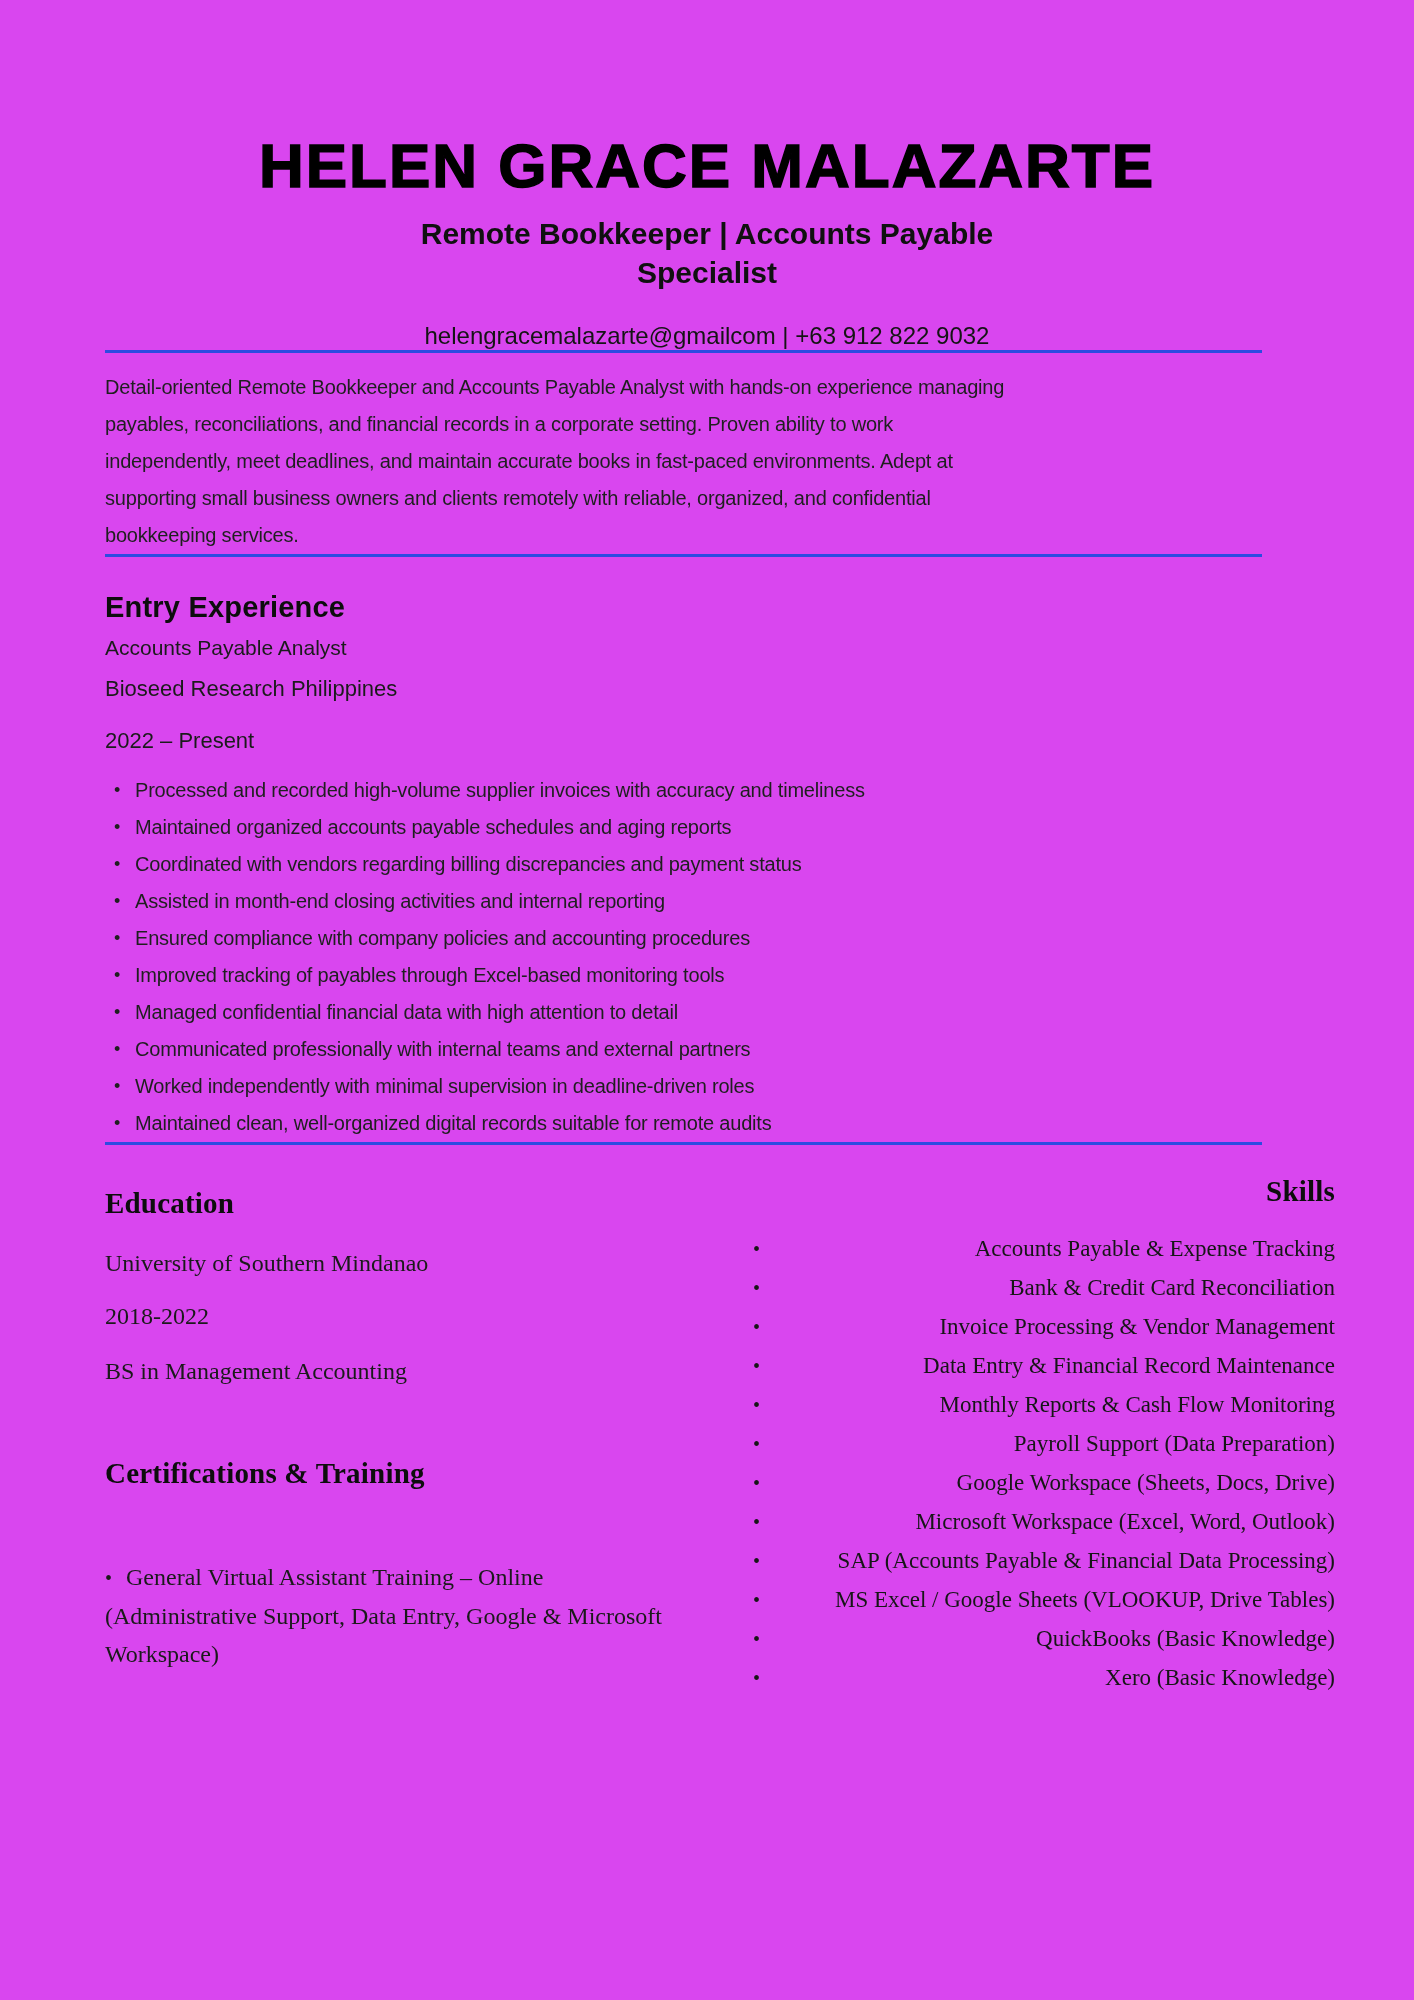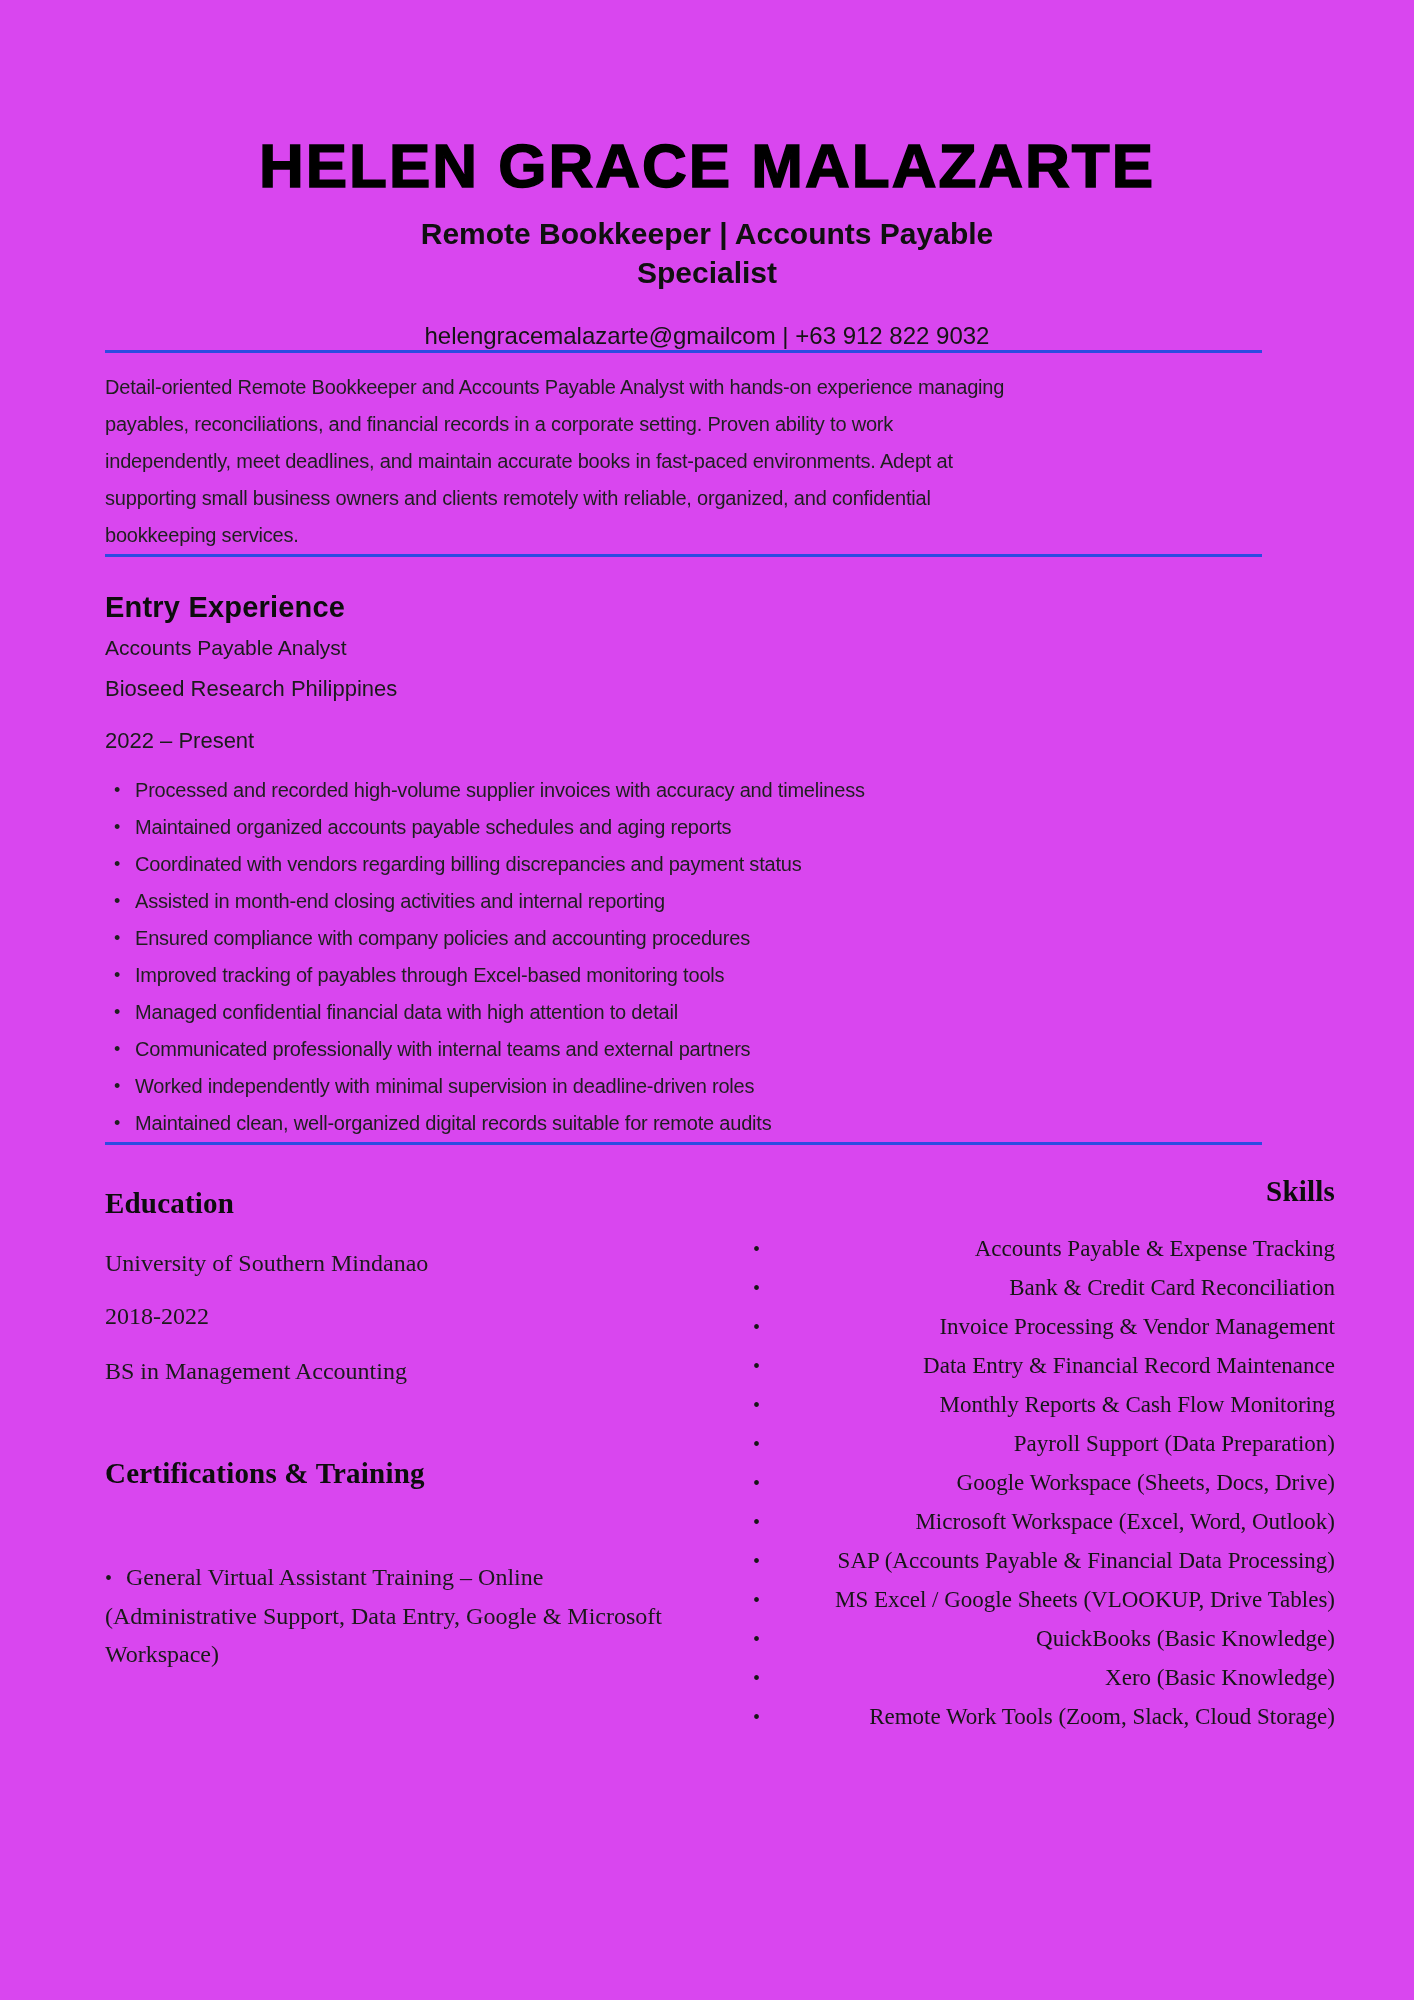--- a/index.html
+++ b/index.html
@@ -179,19 +179,18 @@
         <li>Invoice Processing &amp; Vendor Management</li>
         <li>Data Entry &amp; Financial Record Maintenance</li>
         <li>Monthly Reports &amp; Cash Flow Monitoring</li>
         <li>Payroll Support (Data Preparation)</li>
         <li>Google Workspace (Sheets, Docs, Drive)</li>
         <li>Microsoft Workspace (Excel, Word, Outlook)</li>
         <li>SAP (Accounts Payable &amp; Financial Data Processing)</li>
         <li>MS Excel / Google Sheets (VLOOKUP, Drive Tables)</li>
         <li>QuickBooks (Basic Knowledge)</li>
         <li>Xero (Basic Knowledge)</li>
-        <li>Remote Work Tools (Zoom, Slack, Cloud Storage)</li>
       </ul>
     </div>
 
   </div>
 
 </div>
 
 </body></html>

